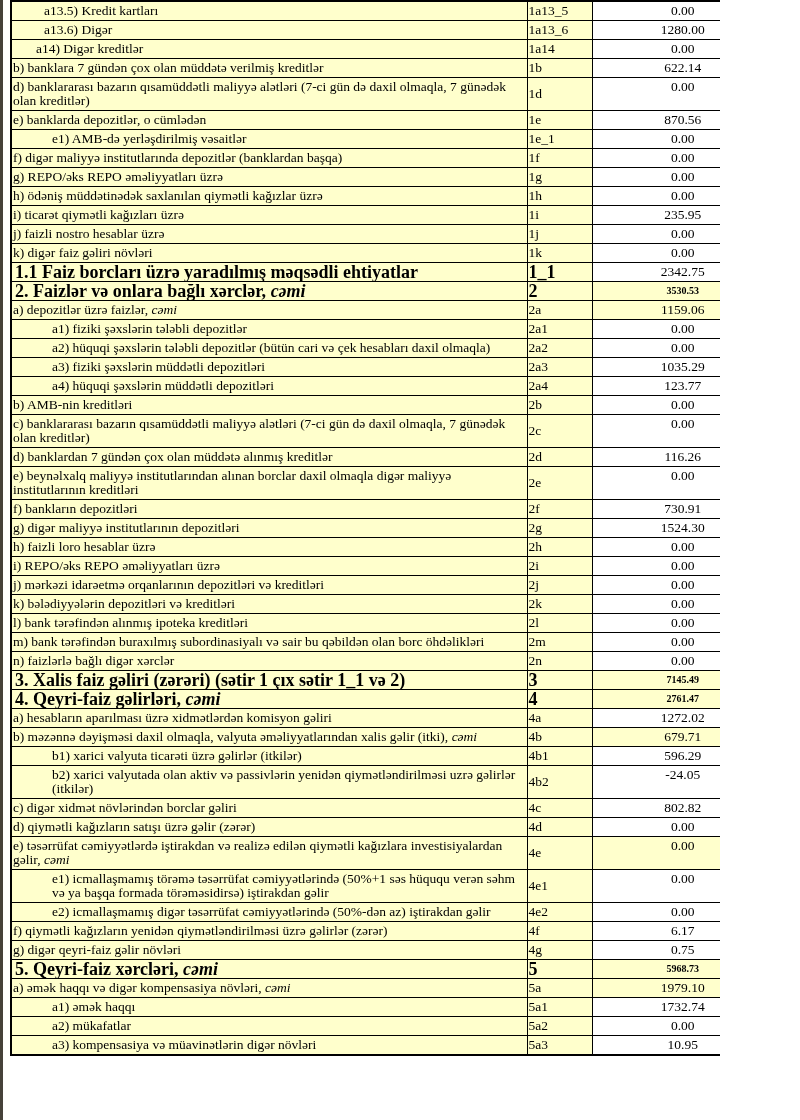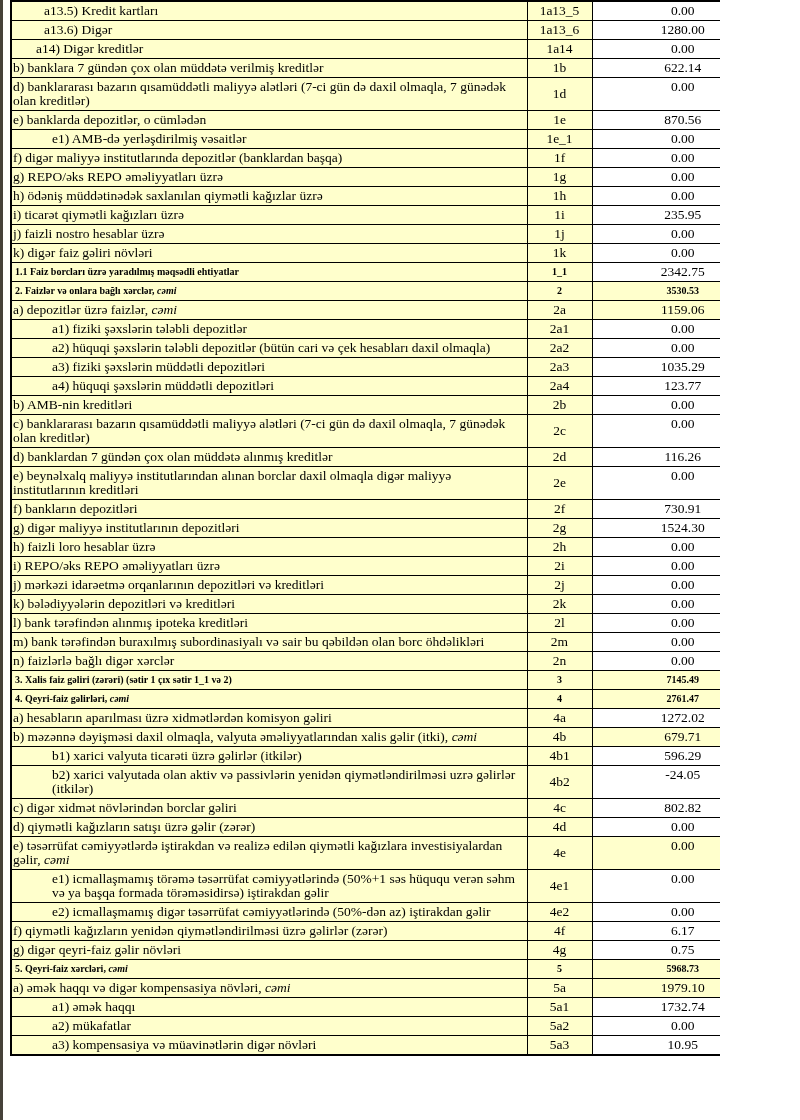--- a/index.html
+++ b/index.html
@@ -9,28 +9,28 @@
   }
   .left-strip { position:absolute; left:0; top:0; width:3px; height:1120px; background:#46413a; }
   table.report {
     position:absolute; left:10px; top:0; width:765px;
     border-collapse:collapse; table-layout:fixed;
     border:2px solid #000;
   }
   col.c1 { width:516px; } col.c2 { width:65px; } col.c3 { width:184px; }
   td { border:1px solid #000; font-size:13.5px; line-height:14px; overflow:hidden; }
   td.c-label { background:#ffffcc; vertical-align:middle; padding:2px 4px 2px 3px; }
-  td.c-code  { background:#ffffcc; vertical-align:middle; text-align:center; padding:2px 1px; }
+  td.c-code  { background:#ffffcc; vertical-align:middle; padding:2px 1px; }
   td.c-value { background:#ffffff; vertical-align:top; text-align:center; padding:2px 4px 2px 2px; }
   tr.ind-0 td.c-label { padding-left:3px; }
   tr.ind-1 td.c-label { padding-left:1px; }
   tr.ind-2 td.c-label { padding-left:24px; }
   tr.ind-3 td.c-label { padding-left:32px; }
   tr.ind-4 td.c-label { padding-left:40px; }
-  tr.bold td.c-label, tr.bold td.c-code { font-weight:bold; font-size:10px; }
+  tr.bold td.c-label, tr.bold td.c-code { font-weight:bold; font-size:18px; }
   tr.vbold td.c-value { font-weight:bold; font-size:10px; }
   tr.vyellow td.c-value { background:#ffffcc; }
   .lbl-italic { font-style:italic; }
 </style>
 </head>
 <body>
 
 <div class="page" style="background: rgb(255, 255, 255);">
   <div class="left-strip" style="background: rgb(70, 65, 58);"></div>
   <table class="report">

